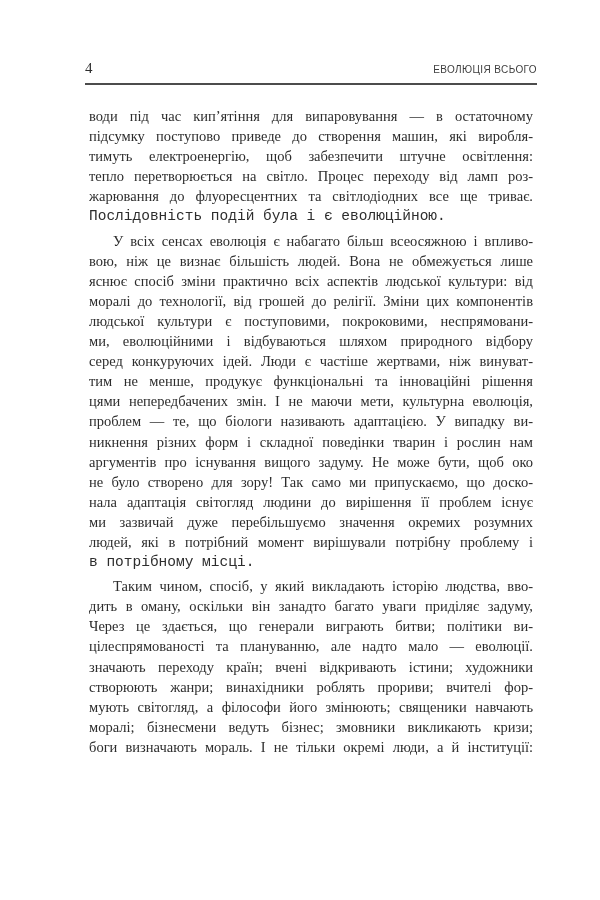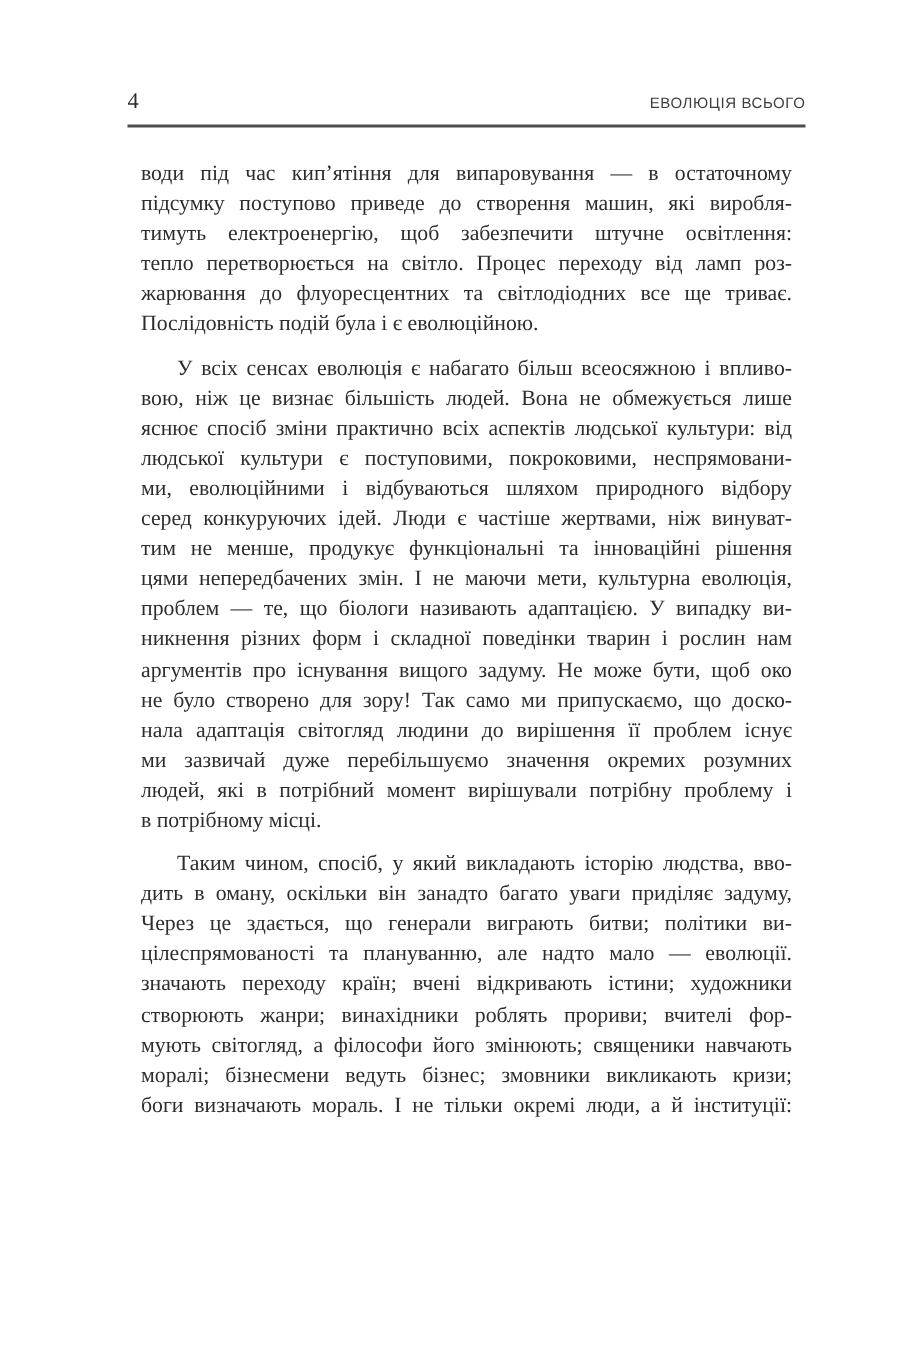--- a/index.html
+++ b/index.html
@@ -41,33 +41,34 @@
     letter-spacing: 0.4px;
     color: var(--header-text, #3d3d3d);
   }
   .bodytext {
     margin-top: 21px;
     font-size: 14.5px;
     line-height: 20.1px;
     color: var(--text, #2d2d2d);
   }
   .paragraph {
-    margin: 9px;
+    margin: 4px;
   }
   .line {
     text-align: justify;
     text-align-last: justify;
     white-space: nowrap;
     overflow: hidden;
   }
   .line--indent {
     padding-left: 24px;
   }
   .line--last {
     text-align-last: left;
+    font-family: Liberation Mono, monospace;
   }
 </style>
 </head>
 <body>
 
 <div class="sheet" style="--bg: #ffffff; --text: #2d2d2d; --header-text: #3d3d3d; --rule: #4c4c4c;">
   <div class="inner">
     <header class="pageheader">
       <span class="page-number">4</span>
       <span class="running-title">ЕВОЛЮЦІЯ ВСЬОГО</span>
@@ -79,20 +80,21 @@
           <div class="line">підсумку поступово приведе до створення машин, які виробля-</div>
           <div class="line">тимуть електроенергію, щоб забезпечити штучне освітлення:</div>
           <div class="line">тепло перетворюється на світло. Процес переходу від ламп роз-</div>
           <div class="line">жарювання до флуоресцентних та світлодіодних все ще триває.</div>
           <div class="line line--last">Послідовність подій була і є еволюційною.</div>
         </div>
         <div class="paragraph">
           <div class="line line--indent">У всіх сенсах еволюція є набагато більш всеосяжною і впливо-</div>
           <div class="line">вою, ніж це визнає більшість людей. Вона не обмежується лише</div>
           <div class="line">яснює спосіб зміни практично всіх аспектів людської культури: від</div>
+          <div class="line">моралі до технології, від грошей до релігії. Зміни цих компонентів</div>
           <div class="line">людської культури є поступовими, покроковими, неспрямовани-</div>
           <div class="line">ми, еволюційними і відбуваються шляхом природного відбору</div>
           <div class="line">серед конкуруючих ідей. Люди є частіше жертвами, ніж винуват-</div>
           <div class="line">тим не менше, продукує функціональні та інноваційні рішення</div>
           <div class="line">цями непередбачених змін. І не маючи мети, культурна еволюція,</div>
           <div class="line">проблем — те, що біологи називають адаптацією. У випадку ви-</div>
           <div class="line">никнення різних форм і складної поведінки тварин і рослин нам</div>
           <div class="line">аргументів про існування вищого задуму. Не може бути, щоб око</div>
           <div class="line">не було створено для зору! Так само ми припускаємо, що доско-</div>
           <div class="line">нала адаптація світогляд людини до вирішення її проблем існує</div>

